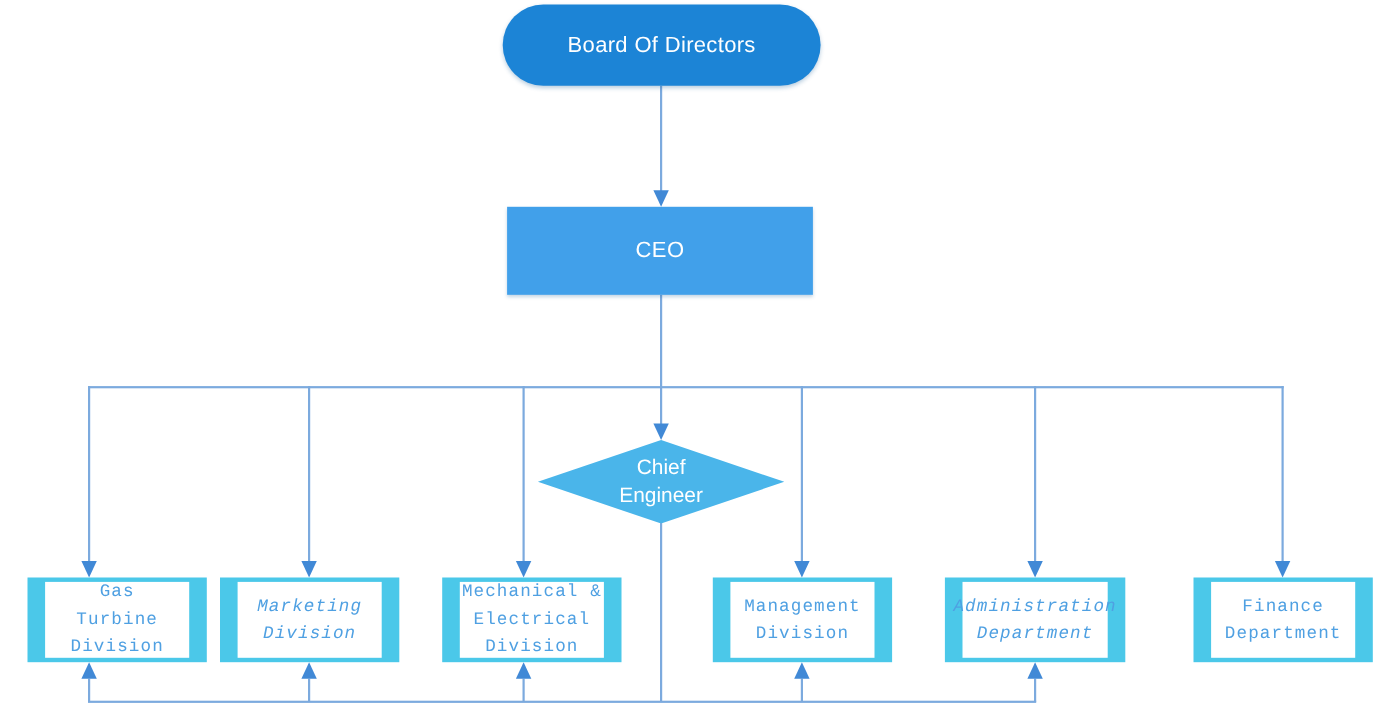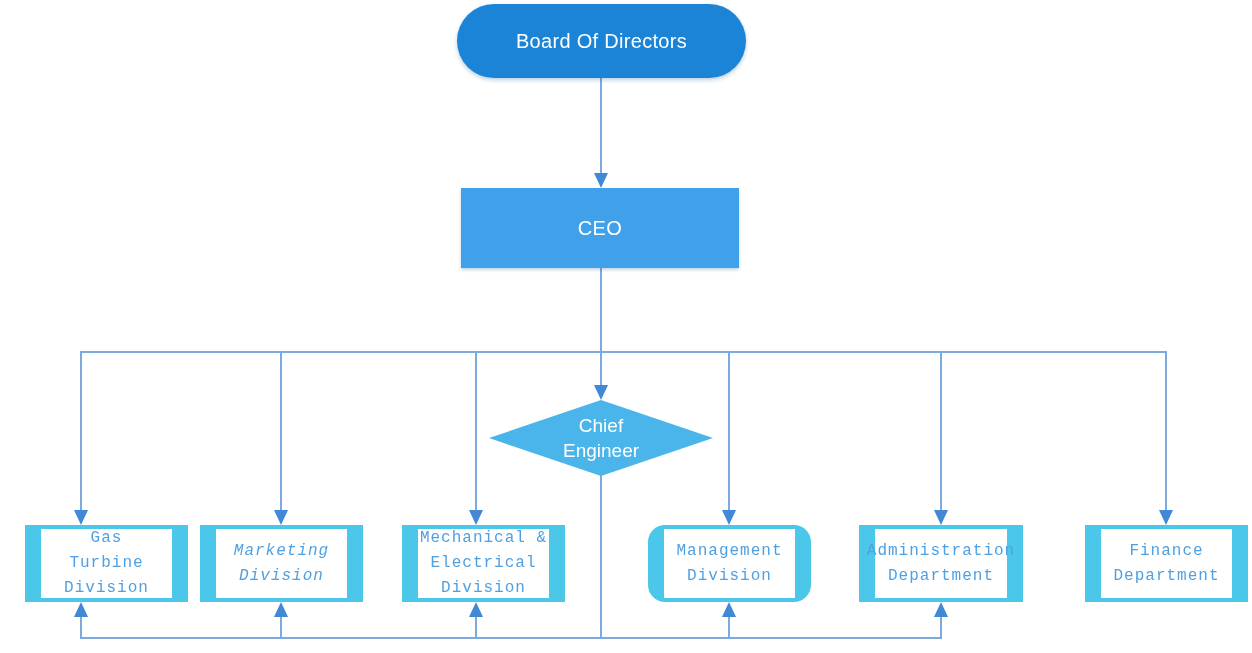--- a/index.html
+++ b/index.html
@@ -61,22 +61,22 @@
     position:absolute;left:0;right:0;top:0;bottom:0;
     display:flex;align-items:center;justify-content:center;
     text-align:center;white-space:pre-line;
     font-family:"Liberation Mono",monospace;
     font-size:16px;line-height:25px;letter-spacing:1px;
     color:var(--dept-text,#4fa0e2);
   }
   .dept-0{left:0px;margin-left:25px;}
   .dept-1{left:200px;font-style:italic;}
   .dept-2{left:402px;}
-  .dept-3{left:648px;border-radius:17px;}
-  .dept-4{left:859px;width:164px;}
+  .dept-3{left:648px;}
+  .dept-4{left:859px;width:164px;font-style:italic;}
   .dept-5{left:1085px;}
 </style>
 </head>
 <body>
 
 <div class="canvas">
 
   <div class="vline" style="left:600px;top:78px;height:96px"></div>
   <div class="arrow down" style="left:594px;top:173px"></div>
 

